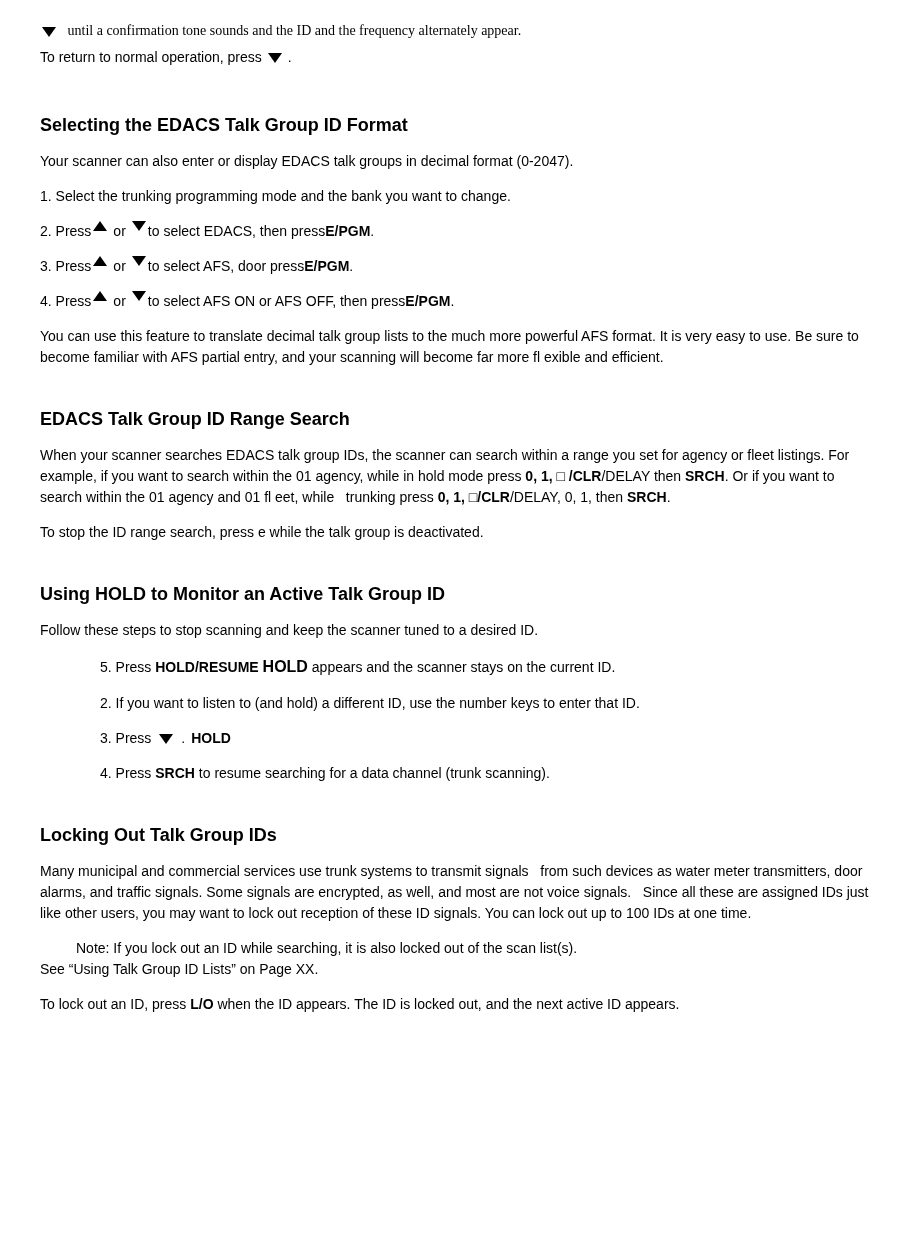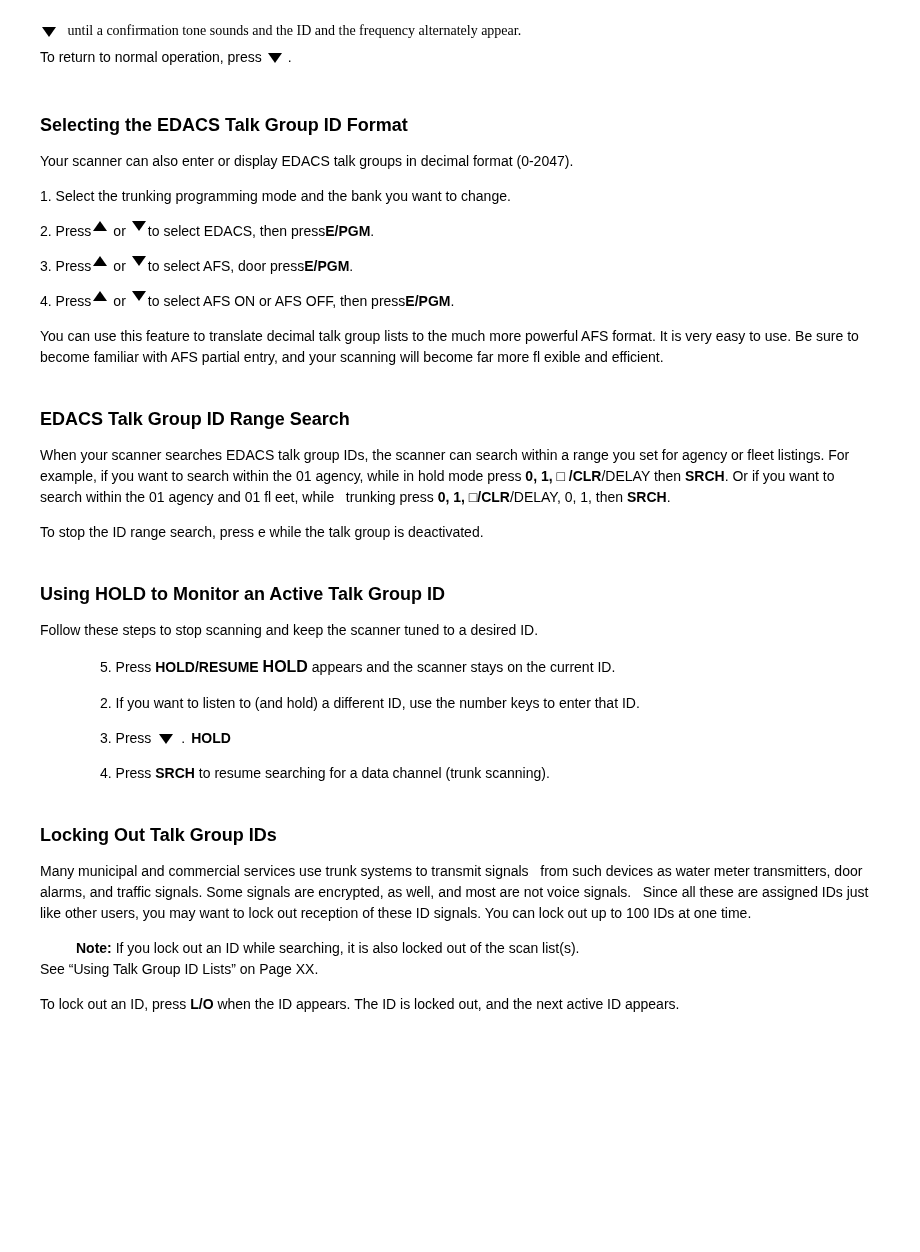--- a/index.html
+++ b/index.html
@@ -71,21 +71,21 @@
     .indented-step {
       display: flex;
       align-items: center;
       gap: 6px;
       margin-bottom: 14px;
     }
     .indented-step-text {
       flex: 1;
     }
     .note-bold {
-      font-weight: bold;
+      font-weight: normal;
       padding-left: 36px;
     }
     .divider {
       height: 16px;
     }
     .or-text {
       margin: 0 4px;
     }
   </style>
 </head>

